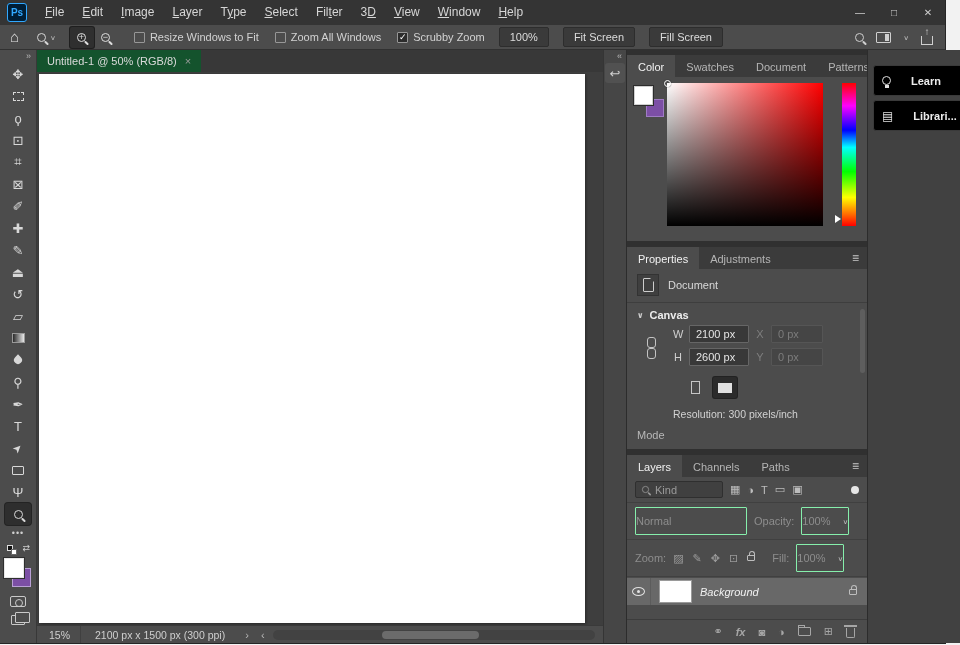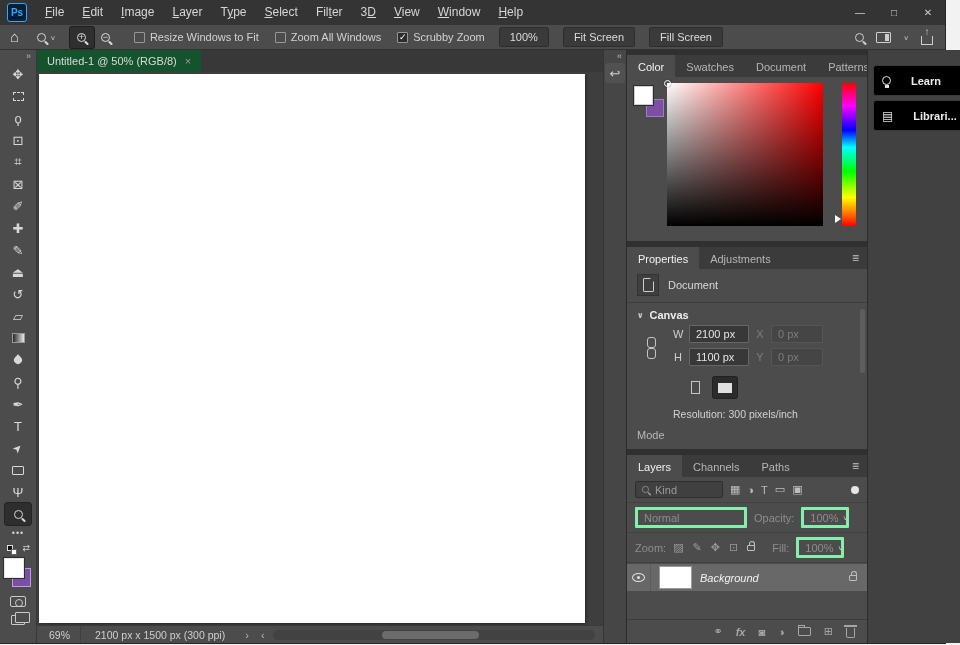--- a/index.html
+++ b/index.html
@@ -127,21 +127,21 @@
   .v-scroll { position:absolute; right:2px; top:62px; width:5px; height:64px; background:#5e5e5e; border-radius:3px; }
 
   
   .panel.layers { flex:1; }
   .lrow { display:flex; align-items:center; padding:4px 8px; border-bottom:1px solid #404040; gap:7px; }
   .kind-box { width:88px; height:17px; background:#404040; border:1px solid #2f2f2f; border-radius:2px; display:flex; align-items:center; gap:5px; padding:0 5px; color:#9a9a9a; font-size:11px; }
   .kind-box .mag { transform:scale(.78); border-color:#9a9a9a; }
   .fic { color:#bdbdbd; font-size:11px; }
   .f-toggle { margin-left:auto; width:8px; height:8px; border-radius:50%; background:#e6e6e6; }
   .dimtxt { color:#8d8d8d; font-size:11px; }
-  .sel-box { height:21px; border:3px solid #86efac; border-radius:1px; color:#8d8d8d; font-size:11px; display:flex; align-items:center; padding:0 6px; gap:4px; }
+  .sel-box { height:28px; border:1px solid #86efac; border-radius:1px; color:#8d8d8d; font-size:11px; display:flex; align-items:center; padding:0 0; gap:4px; }
   .blend { width:112px; }
   .opval { width:48px; justify-content:space-between; }
   .lock-ics { display:flex; gap:9px; align-items:center; color:#9a9a9a; font-size:11px; }
   .padlock { width:8px; height:6px; border:1px solid #bdbdbd; border-radius:1px; position:relative; display:inline-block; }
   .padlock::before { content:""; position:absolute; width:4px; height:4px; border:1px solid #bdbdbd; border-bottom:none; border-radius:3px 3px 0 0; top:-5px; left:1px; }
   .layer-row { height:27px; background:#686868; display:flex; align-items:center; margin-top:1px; }
   .eye-cell { width:24px; display:flex; justify-content:center; border-right:1px solid #5c5c5c; align-self:stretch; align-items:center; }
   .eye { width:13px; height:9px; border:1px solid #e2e2e2; border-radius:55%; position:relative; }
   .eye::after { content:""; position:absolute; left:3.5px; top:2px; width:3px; height:3px; border-radius:50%; background:#e2e2e2; }
   .thumb { width:33px; height:23px; background:#fff; border:1px solid #9a9a9a; margin:0 8px; }
@@ -315,21 +315,21 @@
       <div class="tabbar">
         <div class="doc-tab">
           <span>Untitled-1 @ 50% (RGB/8)</span>
           <span class="x">×</span>
         </div>
       </div>
       <div class="pasteboard">
         <div class="canvas"></div>
       </div>
       <div class="statusbar">
-        <span class="sb-zoom">69%</span>
+        <span class="sb-zoom">15%</span>
         <span class="sb-info">2100 px x 1500 px (300 ppi)</span>
         <span class="sb-chev">›</span>
         <span class="sb-chev">‹</span>
         <span class="sb-scroll">
             <span class="sb-thumb"></span>
           </span>
       </div>
     </div>
 
     <div class="strip">
@@ -382,21 +382,21 @@
         <div class="dims">
           <span class="chain"></span>
           <div class="dim-row">
             <span class="flabel">W</span>
             <span class="field">2100 px</span>
             <span class="flabel dim">X</span>
             <span class="field disabled">0 px</span>
           </div>
           <div class="dim-row">
             <span class="flabel">H</span>
-            <span class="field">1100 px</span>
+            <span class="field">2600 px</span>
             <span class="flabel dim">Y</span>
             <span class="field disabled">0 px</span>
           </div>
         </div>
         <div class="orient-row">
           <span class="or-btn">
               <span class="or-port"></span>
             </span>
           <span class="or-btn active">
               <span class="or-land"></span>

